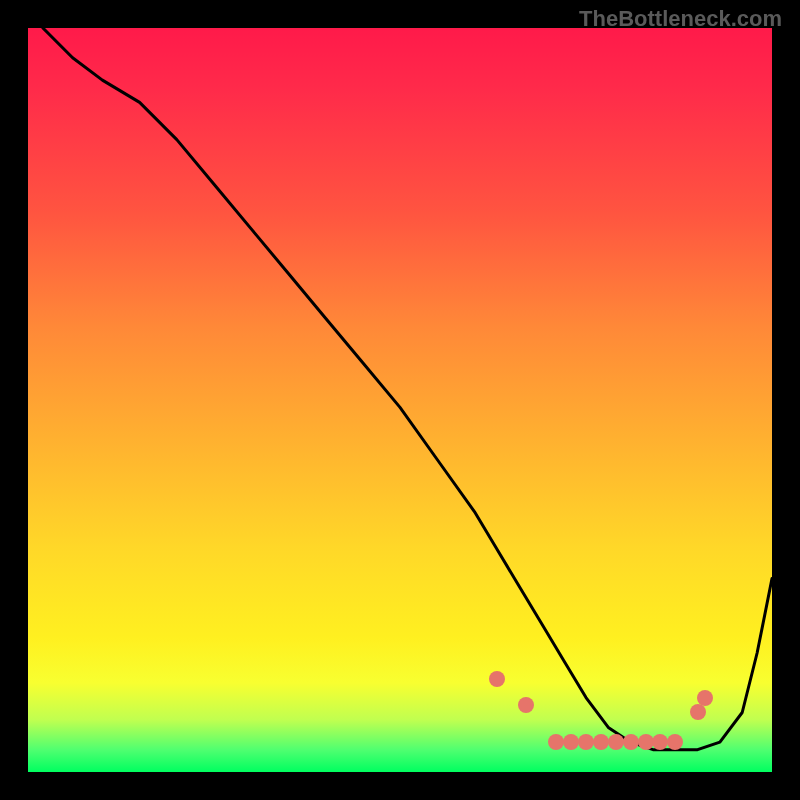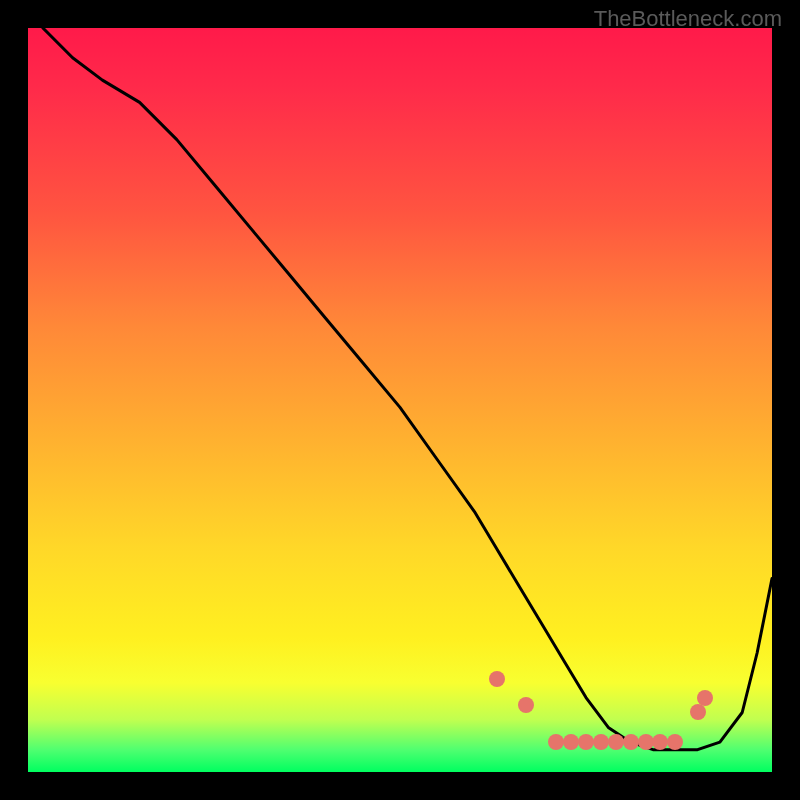--- a/index.html
+++ b/index.html
@@ -10,21 +10,21 @@
     position: relative;
     font-family: Arial, sans-serif;
     overflow: hidden;
   }
   .watermark {
     position: absolute;
     top: 6px;
     right: 18px;
     color: #5a5a5a;
     font-size: 22px;
-    font-weight: 400;
+    font-weight: 700;
     z-index: 10;
   }
   .plot-area {
     position: absolute;
     left: 28px;
     top: 28px;
     width: 744px;
     height: 744px;
     background: linear-gradient(to bottom,
       #ff1a4a 0%,

